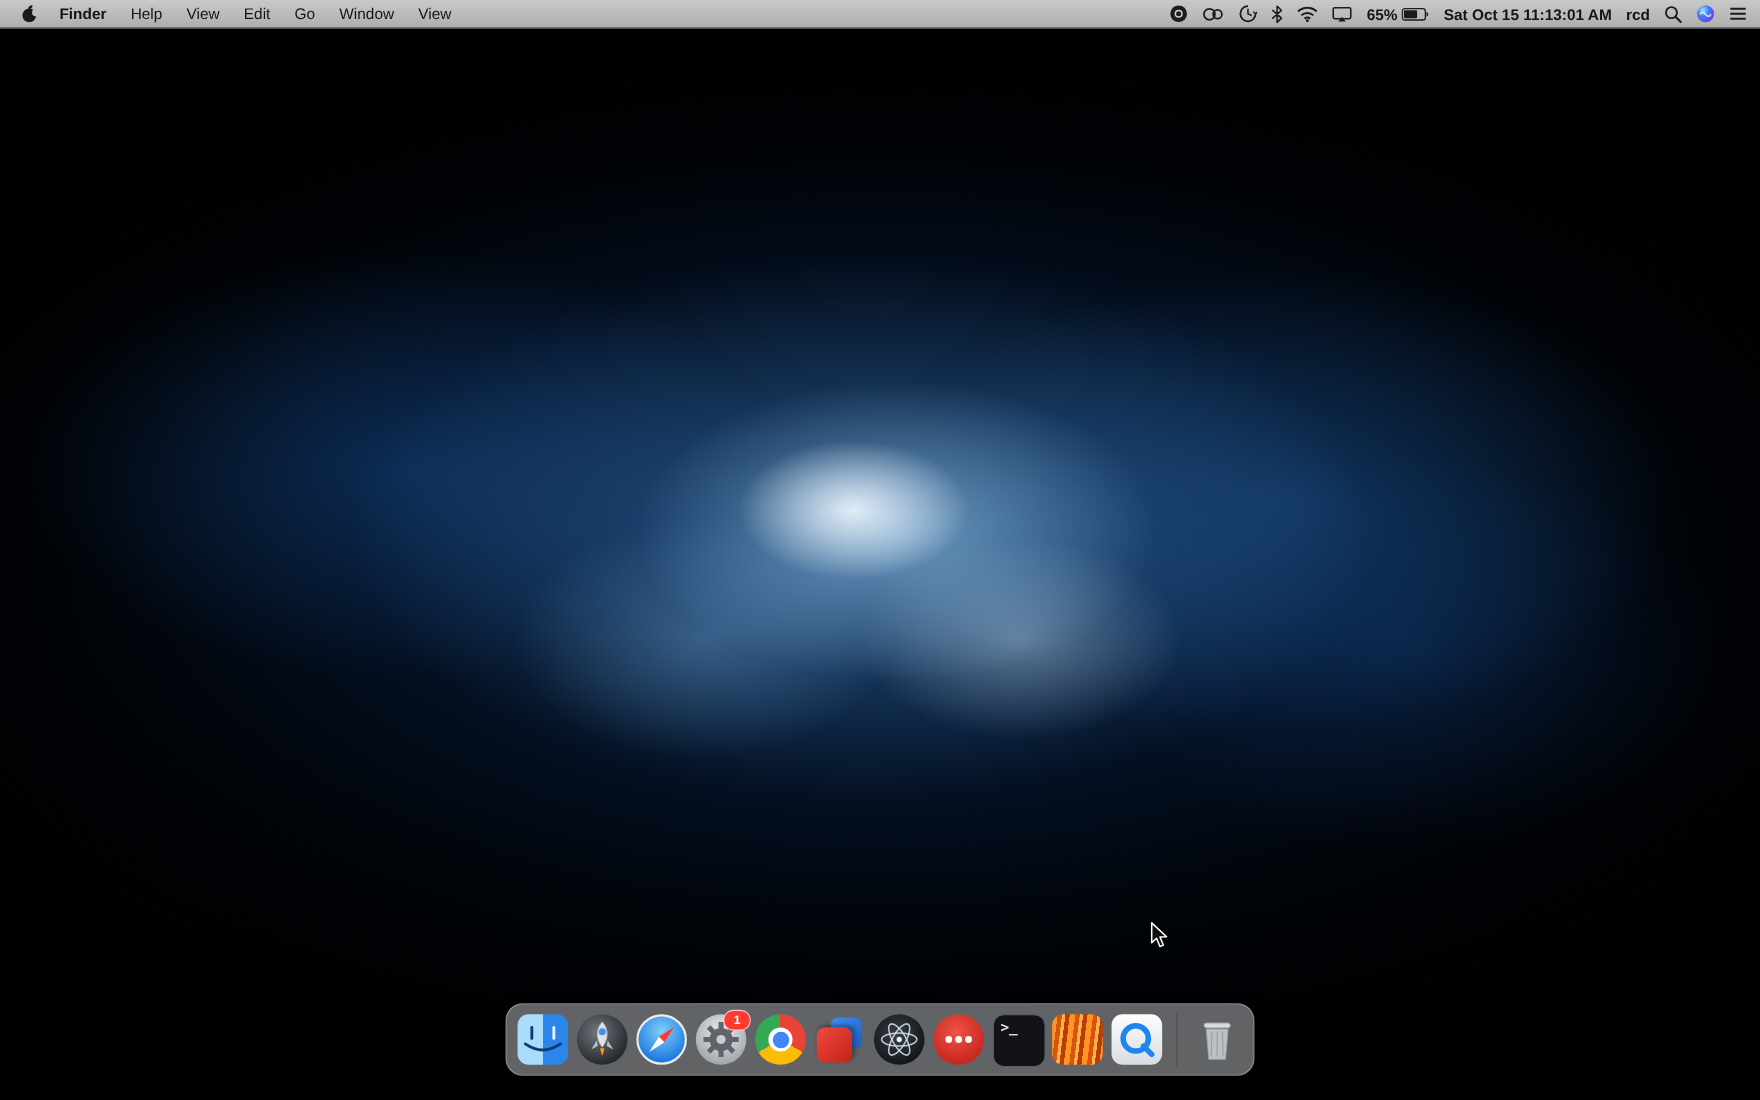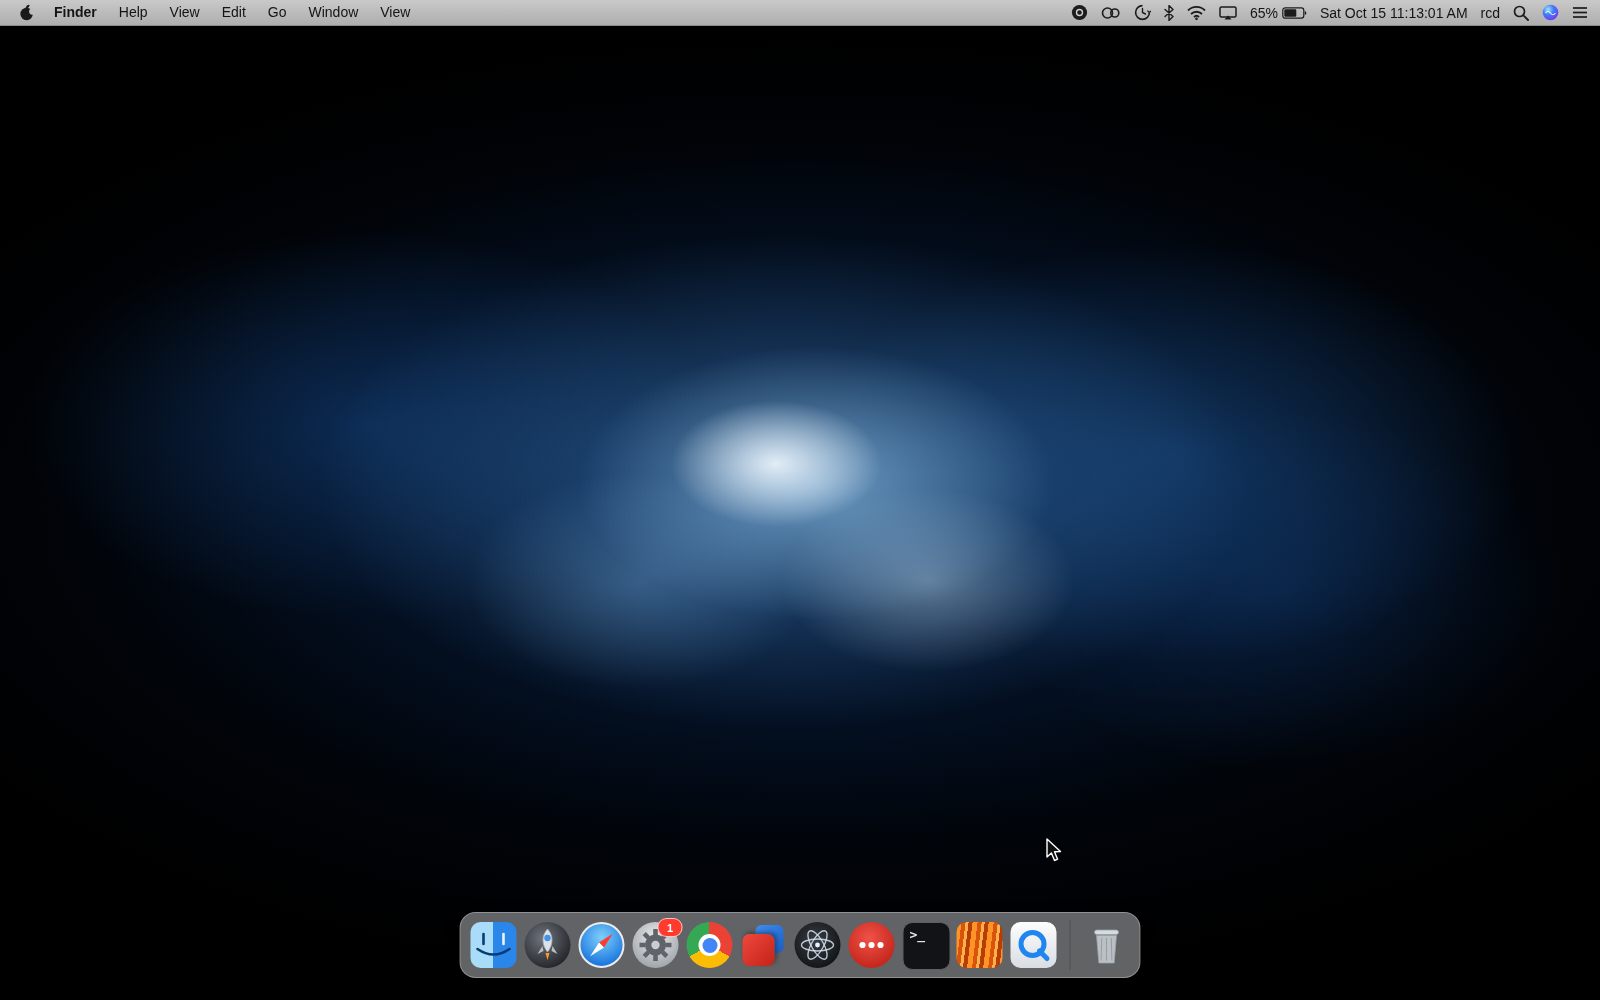--- a/index.html
+++ b/index.html
@@ -14,21 +14,21 @@
     position:absolute;top:0;left:0;right:0;height:25px;
     background:linear-gradient(#c9c9c9,#aeaeae);
     border-bottom:1px solid #8a8a8a;
     display:flex;align-items:center;
     padding:0 12px;font-size:14px;color:#141414;z-index:50;
   }
   .mb-left{display:flex;align-items:center;gap:2px;}
   .mb-item{padding:0 10px;line-height:25px;cursor:default;white-space:nowrap;}
   .mb-app{font-weight:bold;}
   .apple{width:18px;height:18px;display:flex;align-items:center;justify-content:center;padding:0 6px;}
-  .mb-right{margin-left:auto;display:flex;align-items:center;gap:13px;}
+  .mb-right{margin-left:auto;display:flex;align-items:center;gap:13px;font-weight:bold;}
   .mb-status-item{display:flex;align-items:center;gap:4px;height:25px;}
   .mb-right svg{display:block;}
   .mb-text{font-size:14px;color:#141414;white-space:nowrap;}
 
   
   .desktop{
     position:absolute;top:25px;left:0;right:0;bottom:0;
     background:
       radial-gradient(ellipse 150px 90px at 48.5% 45%,  rgba(240,248,255,0.90), rgba(240,248,255,0) 70%),
       radial-gradient(ellipse 330px 190px at 51% 47%,  rgba(170,215,245,0.55), rgba(170,215,245,0) 72%),

